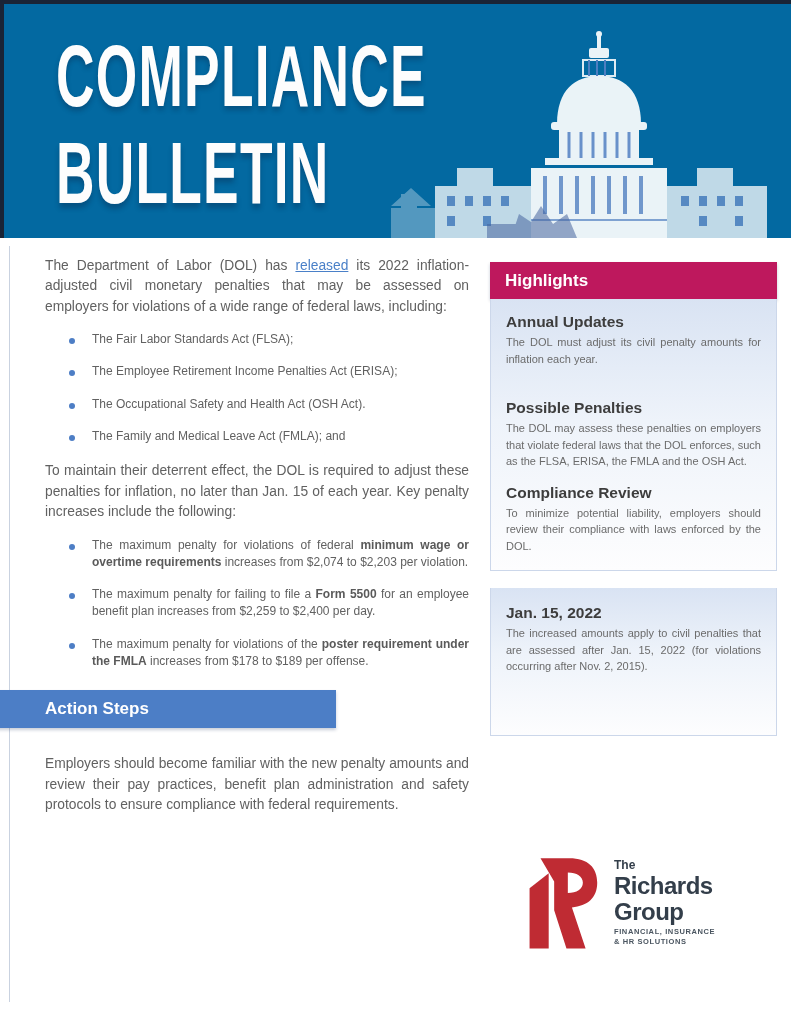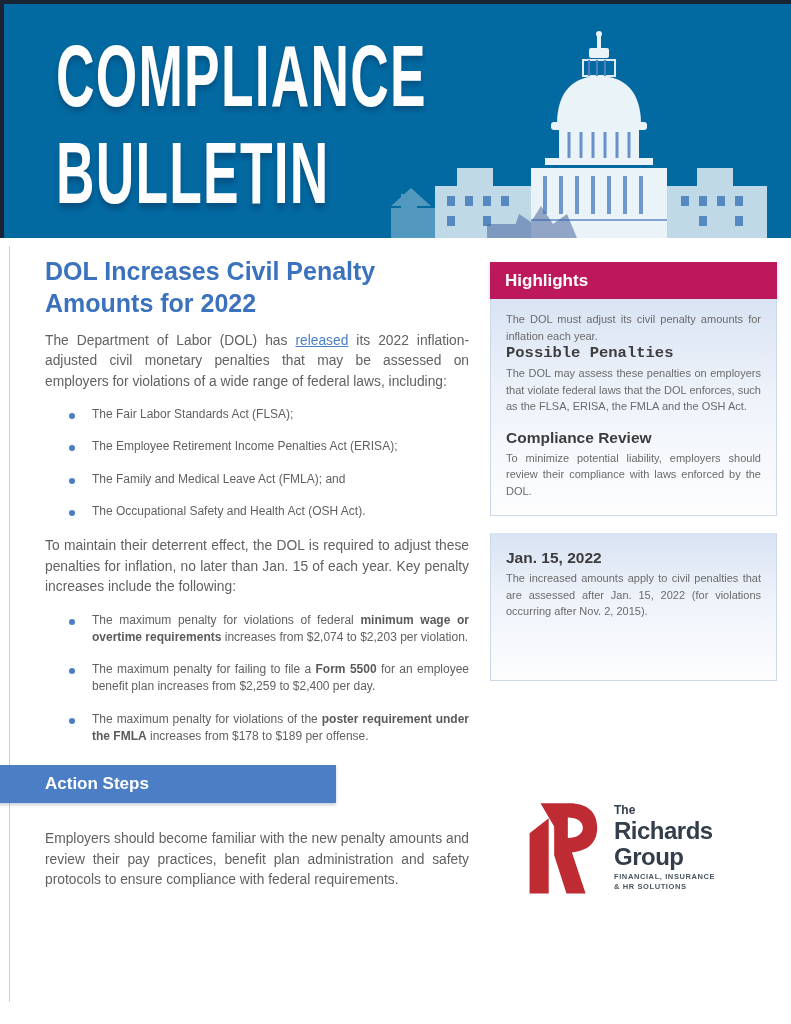--- a/index.html
+++ b/index.html
@@ -183,51 +183,51 @@
     <div class="header-title">
       <div>COMPLIANCE</div>
       <div>BULLETIN</div>
     </div>
   </div>
 
   <div class="left-edge"></div>
 
   <div class="main-left">
 
-    <h1 class="doc-title">DOL Increases Civil Penalty Amounts for 2022</h1>
 
     <p class="para"><span>The Department of Labor (DOL) has </span><a class="inline-link">released</a><span> its 2022 inflation-adjusted civil monetary penalties that may be assessed on employers for violations of a wide range of federal laws, including:</span></p>
 
     <ul class="blue-bullets">
       <li>The Fair Labor Standards Act (FLSA);</li>
       <li>The Employee Retirement Income Penalties Act (ERISA);</li>
+      <li>The Occupational Safety and Health Act (OSH Act).</li>
       <li>The Family and Medical Leave Act (FMLA); and</li>
-      <li>The Occupational Safety and Health Act (OSH Act).</li>
     </ul>
 
     <p class="para">To maintain their deterrent effect, the DOL is required to adjust these penalties for inflation, no later than Jan. 15 of each year. Key penalty increases include the following:</p>
 
     <ul class="blue-bullets">
       <li><span>The maximum penalty for violations of federal </span><span class="bold-run">minimum wage or overtime requirements</span><span> increases from $2,074 to $2,203 per violation.</span></li>
       <li><span>The maximum penalty for failing to file a </span><span class="bold-run">Form 5500</span><span> for an employee benefit plan increases from $2,259 to $2,400 per day.</span></li>
       <li><span>The maximum penalty for violations of the </span><span class="bold-run">poster requirement under the FMLA</span><span> increases from $178 to $189 per offense.</span></li>
     </ul>
 
     <div class="action-banner">Action Steps</div>
 
     <p class="para action-body">Employers should become familiar with the new penalty amounts and review their pay practices, benefit plan administration and safety protocols to ensure compliance with federal requirements.</p>
 
   </div>
 
   <div class="sidebar">
 
     <div class="side-banner">Highlights</div>
     <div class="side-box">
+      <h3 class="side-heading" style="margin-top:2px;">Annual Updates</h3>
       <p class="side-para">The DOL must adjust its civil penalty amounts for inflation each year.</p>
-      <h3 class="side-heading" style="margin-top:0;font-family:Liberation Mono, monospace;">Possible Penalties</h3>
+      <h3 class="side-heading" style="margin-top:32px;">Possible Penalties</h3>
       <p class="side-para">The DOL may assess these penalties on employers that violate federal laws that the DOL enforces, such as the FLSA, ERISA, the FMLA and the OSH Act.</p>
       <h3 class="side-heading" style="margin-top:14px;">Compliance Review</h3>
       <p class="side-para">To minimize potential liability, employers should review their compliance with laws enforced by the DOL.</p>
     </div>
 
     <div class="side-gap"></div>
 
     <div class="side-box effective">
       <h3 class="side-heading" style="margin-top:4px;">Jan. 15, 2022</h3>
       <p class="side-para">The increased amounts apply to civil penalties that are assessed after Jan. 15, 2022 (for violations occurring after Nov. 2, 2015).</p>

